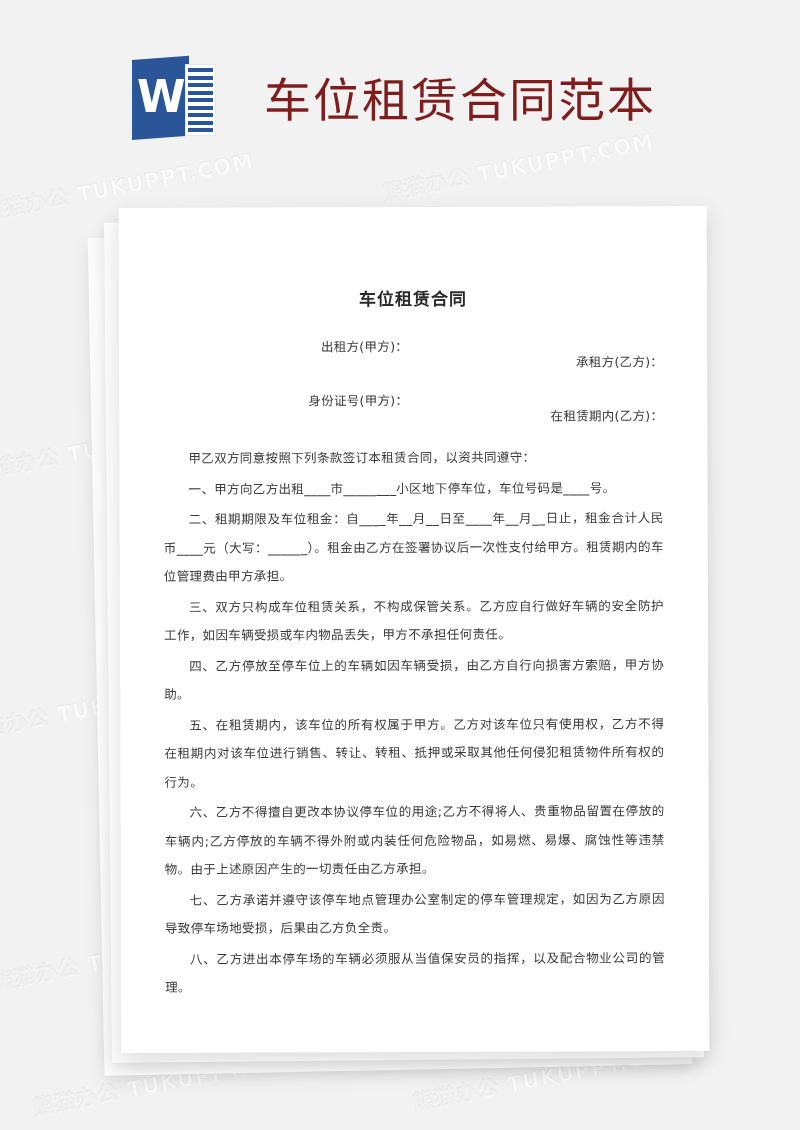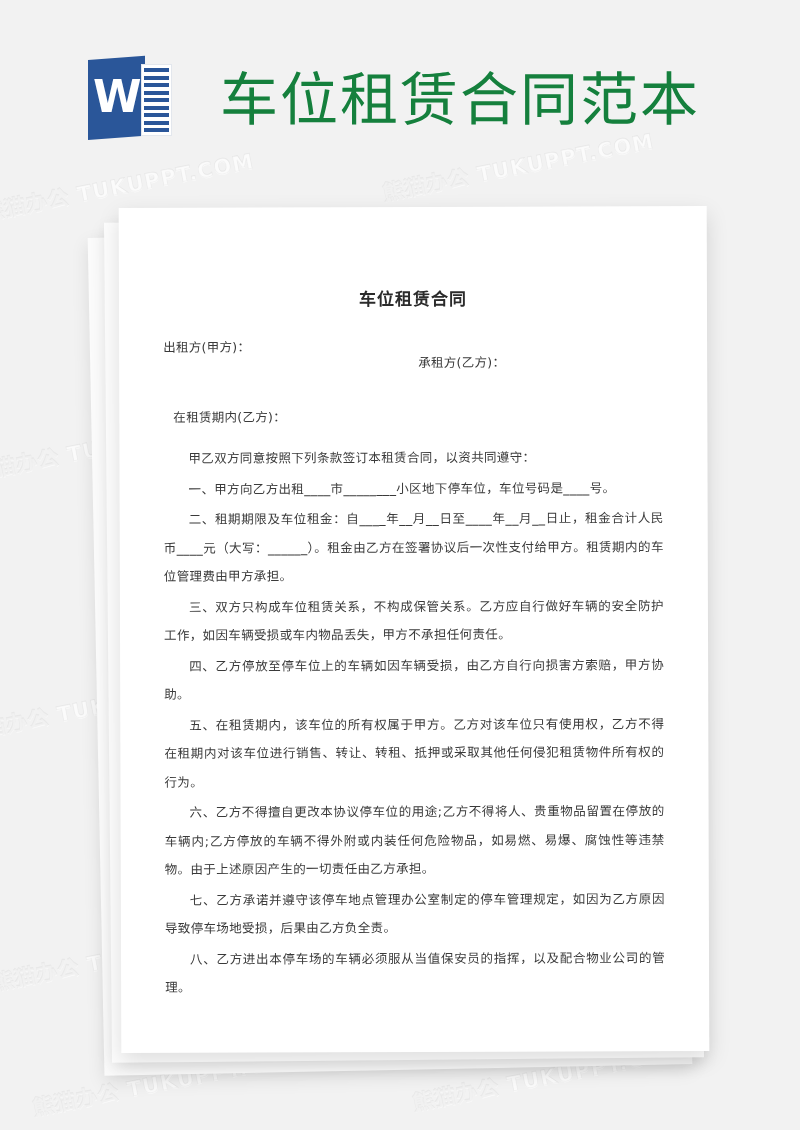--- a/index.html
+++ b/index.html
@@ -101,23 +101,23 @@
     justify-content: space-between;
   }
   .word-icon .doc-page i {
     display: block;
     height: 4px;
     background: #2a5699;
     width: 100%;
   }
 
   .header-title {
-    font-size: 58px;
+    font-size: 47px;
     font-weight: normal;
-    color: #15803d;
+    color: #7f1d1d;
     letter-spacing: 2px;
     line-height: 1;
     white-space: nowrap;
   }
 
   
   .paper-stack {
     position: absolute;
     left: 0;
     top: 0;
@@ -178,20 +178,21 @@
   }
   .party-row {
     display: flex;
     margin-bottom: 19px;
     font-size: 12.5px;
     color: #3a3a3a;
     letter-spacing: 0.3px;
   }
   .party-row .col {
     width: 50%;
+    text-align: right;
   }
   .party-row .col.right {
     padding-left: 10px;
     margin-top: 16px;
   }
   .para {
     font-size: 12.5px;
     color: #3a3a3a;
     line-height: 2.28;
     text-align: justify;
@@ -249,20 +250,21 @@
     <div class="doc-content">
 
       <h1 class="doc-title">车位租赁合同</h1>
 
       <div class="party-row">
         <div class="col">出租方(甲方)：</div>
         <div class="col right">承租方(乙方)：</div>
       </div>
 
       <div class="party-row">
+        <div class="col">身份证号(甲方)：</div>
         <div class="col right">在租赁期内(乙方)：</div>
       </div>
 
       <p class="para indent">甲乙双方同意按照下列条款签订本租赁合同，以资共同遵守：</p>
 
       <p class="para indent">一、甲方向乙方出租____市________小区地下停车位，车位号码是____号。</p>
       <p class="para indent">二、租期期限及车位租金：自____年__月__日至____年__月__日止，租金合计人民币____元（大写：______）。租金由乙方在签署协议后一次性支付给甲方。租赁期内的车位管理费由甲方承担。</p>
       <p class="para indent">三、双方只构成车位租赁关系，不构成保管关系。乙方应自行做好车辆的安全防护工作，如因车辆受损或车内物品丢失，甲方不承担任何责任。</p>
       <p class="para indent">四、乙方停放至停车位上的车辆如因车辆受损，由乙方自行向损害方索赔，甲方协助。</p>
       <p class="para indent">五、在租赁期内，该车位的所有权属于甲方。乙方对该车位只有使用权，乙方不得在租期内对该车位进行销售、转让、转租、抵押或采取其他任何侵犯租赁物件所有权的行为。</p>

